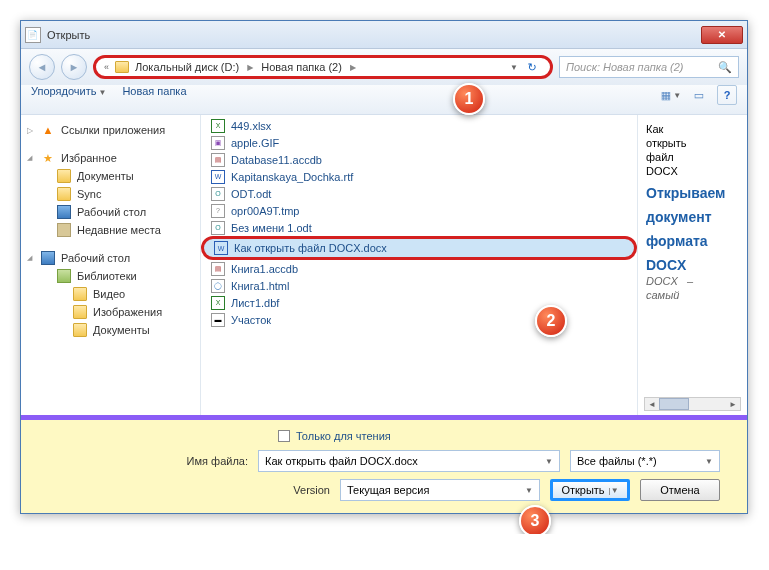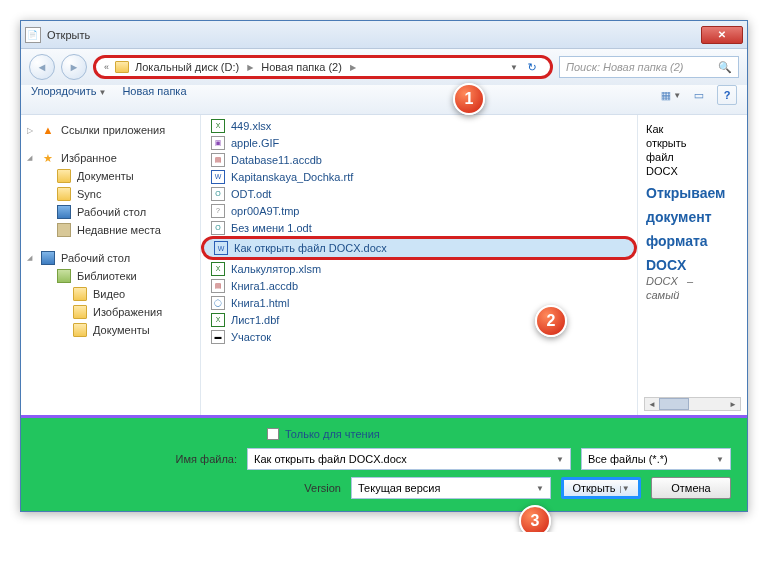--- a/index.html
+++ b/index.html
@@ -53,21 +53,21 @@
 .fico-odt{color:#2a8e8e}
 .fico-tmp{color:#888}
 .fico-html{color:#4080c0}
 .preview-pane{width:110px;border-left:1px solid #e0e8f0;padding:8px;overflow:hidden;position:relative;font-size:12px}
 .preview-pane .ln{margin-bottom:2px}
 .preview-h{color:#1e5fa8;font-weight:bold;font-size:14px;margin-top:8px}
 .preview-i{font-style:italic;color:#666}
 .preview-scroll{position:absolute;bottom:4px;left:6px;right:6px;height:14px;background:#f0f0f0;border:1px solid #ccc;display:flex}
 .preview-scroll .thumb{width:30px;background:#c8d4e4;border:1px solid #a0b0c8}
 .preview-scroll .arr{width:14px;display:flex;align-items:center;justify-content:center;color:#666;font-size:8px}
-.bottom{background:#22c55e;padding:8px 16px 12px;border-top:3px solid #8b5cf6}
+.bottom{background:#fef9c3;padding:8px 27px 12px;border-top:5px solid #8b5cf6}
 .readonly-row{display:flex;align-items:center;gap:6px;padding:2px 0 8px 230px}
 .checkbox{width:12px;height:12px;border:1px solid #888;background:#fff}
 .readonly-row span{color:#1e4f8a}
 .fn-row{display:flex;align-items:center;gap:10px;margin-bottom:7px}
 .fn-label{width:200px;text-align:right;color:#333}
 .fn-input{flex:1;height:22px;border:1px solid #acc5e0;background:#fff;padding:0 6px;display:flex;align-items:center}
 .fn-combo{width:150px;height:22px;border:1px solid #acc5e0;background:#fff;padding:0 6px;display:flex;align-items:center;justify-content:space-between}
 .fn-caret{font-size:8px;color:#666}
 .btn-row{display:flex;align-items:center;gap:10px;justify-content:flex-end}
 .btn{width:80px;height:22px;border:1px solid #888;background:linear-gradient(to bottom,#fdfdfd,#e4e4e4);display:flex;align-items:center;justify-content:center;cursor:pointer;border-radius:2px}
@@ -199,24 +199,20 @@
         </div>
         <div class="file-row">
           <span class="fico fico-odt">O</span>
           <span class="file-name">Без имени 1.odt</span>
         </div>
         <div class="file-row selected">
           <span class="fico fico-doc">W</span>
           <span class="file-name">Как открыть файл DOCX.docx</span>
         </div>
         <div class="file-row">
-          <span class="fico fico-xls">X</span>
-          <span class="file-name">Калькулятор.xlsm</span>
-        </div>
-        <div class="file-row">
           <span class="fico fico-db">▤</span>
           <span class="file-name">Книга1.accdb</span>
         </div>
         <div class="file-row">
           <span class="fico fico-html">◯</span>
           <span class="file-name">Книга1.html</span>
         </div>
         <div class="file-row">
           <span class="fico fico-xls">X</span>
           <span class="file-name">Лист1.dbf</span>

